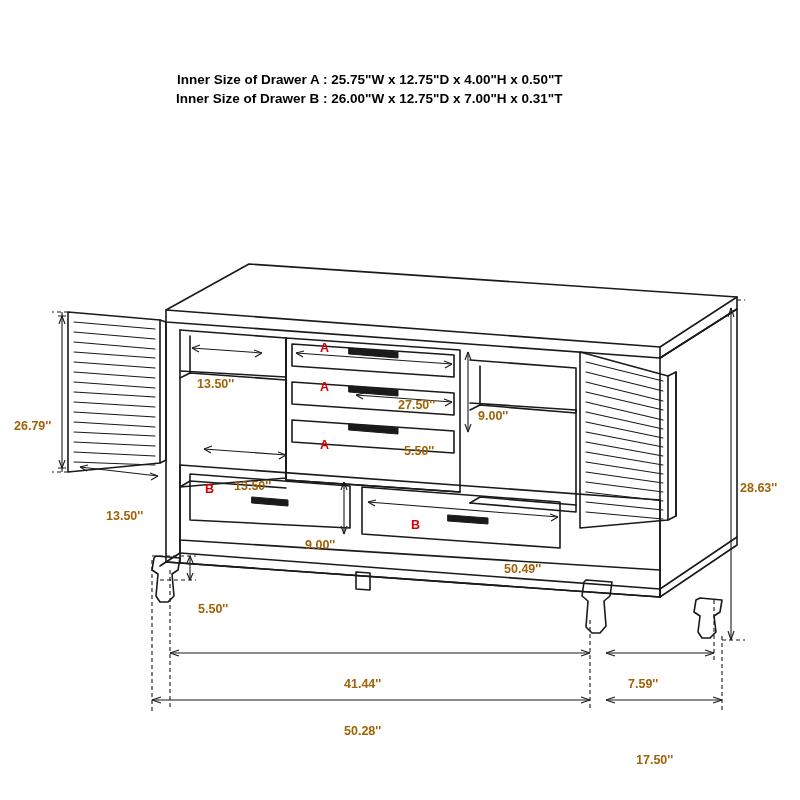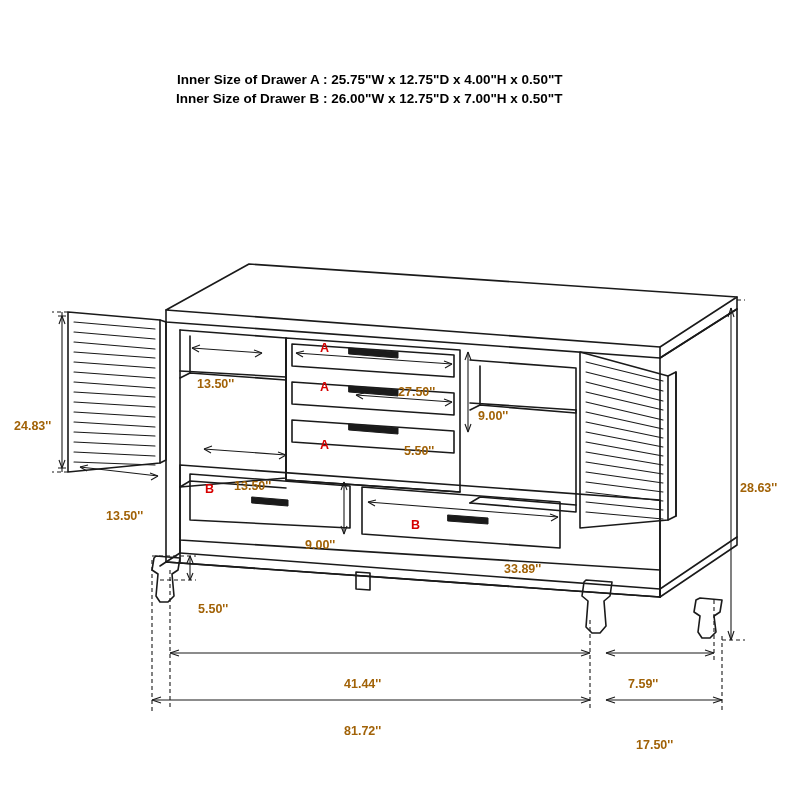--- a/index.html
+++ b/index.html
@@ -52,21 +52,21 @@
     white-space: nowrap;
   }
 </style>
 </head>
 <body>
 
 <div id="stage">
 
   <div class="hdr">
     <div>Inner Size of Drawer A : 25.75"W x 12.75"D x 4.00"H x 0.50"T</div>
-    <div>Inner Size of Drawer B : 26.00"W x 12.75"D x 7.00"H x 0.50"T</div>
+    <div>Inner Size of Drawer B : 26.00"W x 12.75"D x 7.00"H x 0.31"T</div>
   </div>
 
   <svg class="diagram" viewBox="0 0 800 800">
     <g fill="none" stroke="#1a1a1a" stroke-width="1.6" stroke-linejoin="round" stroke-linecap="round">
 
       <g>
         <path d="M166,310 L249,264 L737,297 L660,347 Z"></path>
         <path d="M166,310 L166,322 L660,358 L660,347"></path>
         <path d="M737,297 L737,309 L660,358"></path>
       </g>
@@ -299,29 +299,29 @@
       </g>
     </g>
   </svg>
 
   <div class="drawerlabel" style="left:320px; top:341px;">A</div>
   <div class="drawerlabel" style="left:320px; top:380px;">A</div>
   <div class="drawerlabel" style="left:320px; top:438px;">A</div>
   <div class="drawerlabel" style="left:205px; top:482px;">B</div>
   <div class="drawerlabel" style="left:411px; top:518px;">B</div>
 
-  <div class="dimlabel" style="left:14px;  top:378px;">24.83''</div>
+  <div class="dimlabel" style="left:14px;  top:378px;">26.79''</div>
   <div class="dimlabel" style="left:197px; top:336px;">13.50''</div>
-  <div class="dimlabel" style="left:398px; top:344px;">27.50''</div>
+  <div class="dimlabel" style="left:398px; top:357px;">27.50''</div>
   <div class="dimlabel" style="left:478px; top:368px;">9.00''</div>
   <div class="dimlabel" style="left:404px; top:403px;">5.50''</div>
   <div class="dimlabel" style="left:234px; top:438px;">13.50''</div>
   <div class="dimlabel" style="left:106px; top:468px;">13.50''</div>
   <div class="dimlabel" style="left:305px; top:497px;">9.00''</div>
-  <div class="dimlabel" style="left:504px; top:521px;">33.89''</div>
+  <div class="dimlabel" style="left:504px; top:521px;">50.49''</div>
   <div class="dimlabel" style="left:198px; top:561px;">5.50''</div>
   <div class="dimlabel" style="left:740px; top:440px;">28.63''</div>
   <div class="dimlabel" style="left:344px; top:636px;">41.44''</div>
   <div class="dimlabel" style="left:628px; top:636px;">7.59''</div>
-  <div class="dimlabel" style="left:344px; top:683px;">81.72''</div>
-  <div class="dimlabel" style="left:636px; top:697px;">17.50''</div>
+  <div class="dimlabel" style="left:344px; top:683px;">50.28''</div>
+  <div class="dimlabel" style="left:636px; top:712px;">17.50''</div>
 
 </div>
 
 </body></html>

